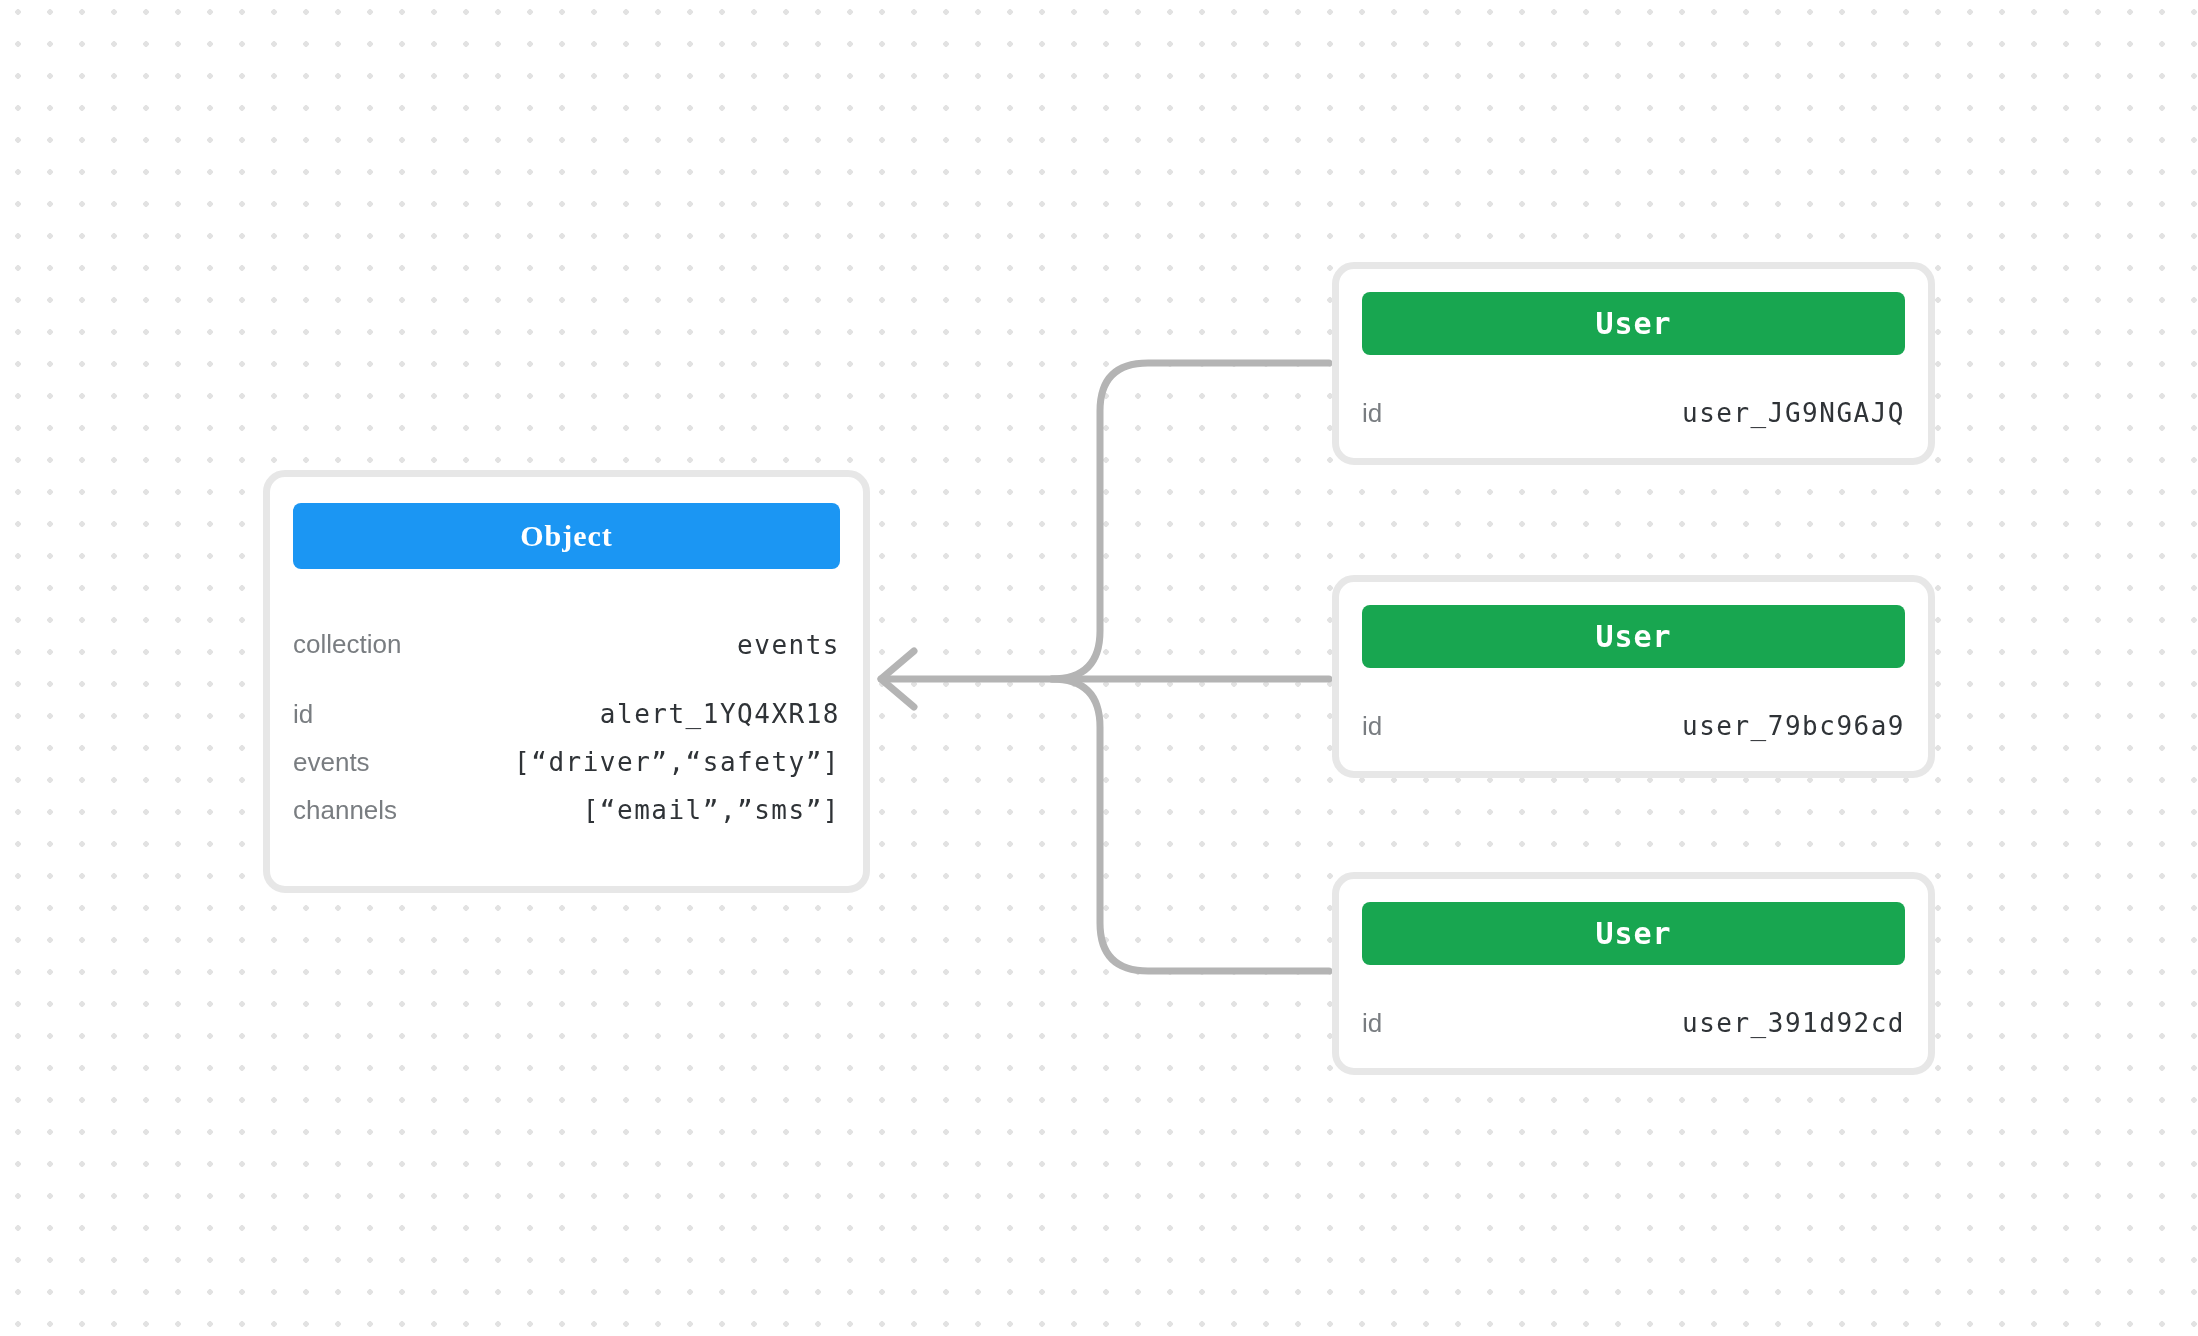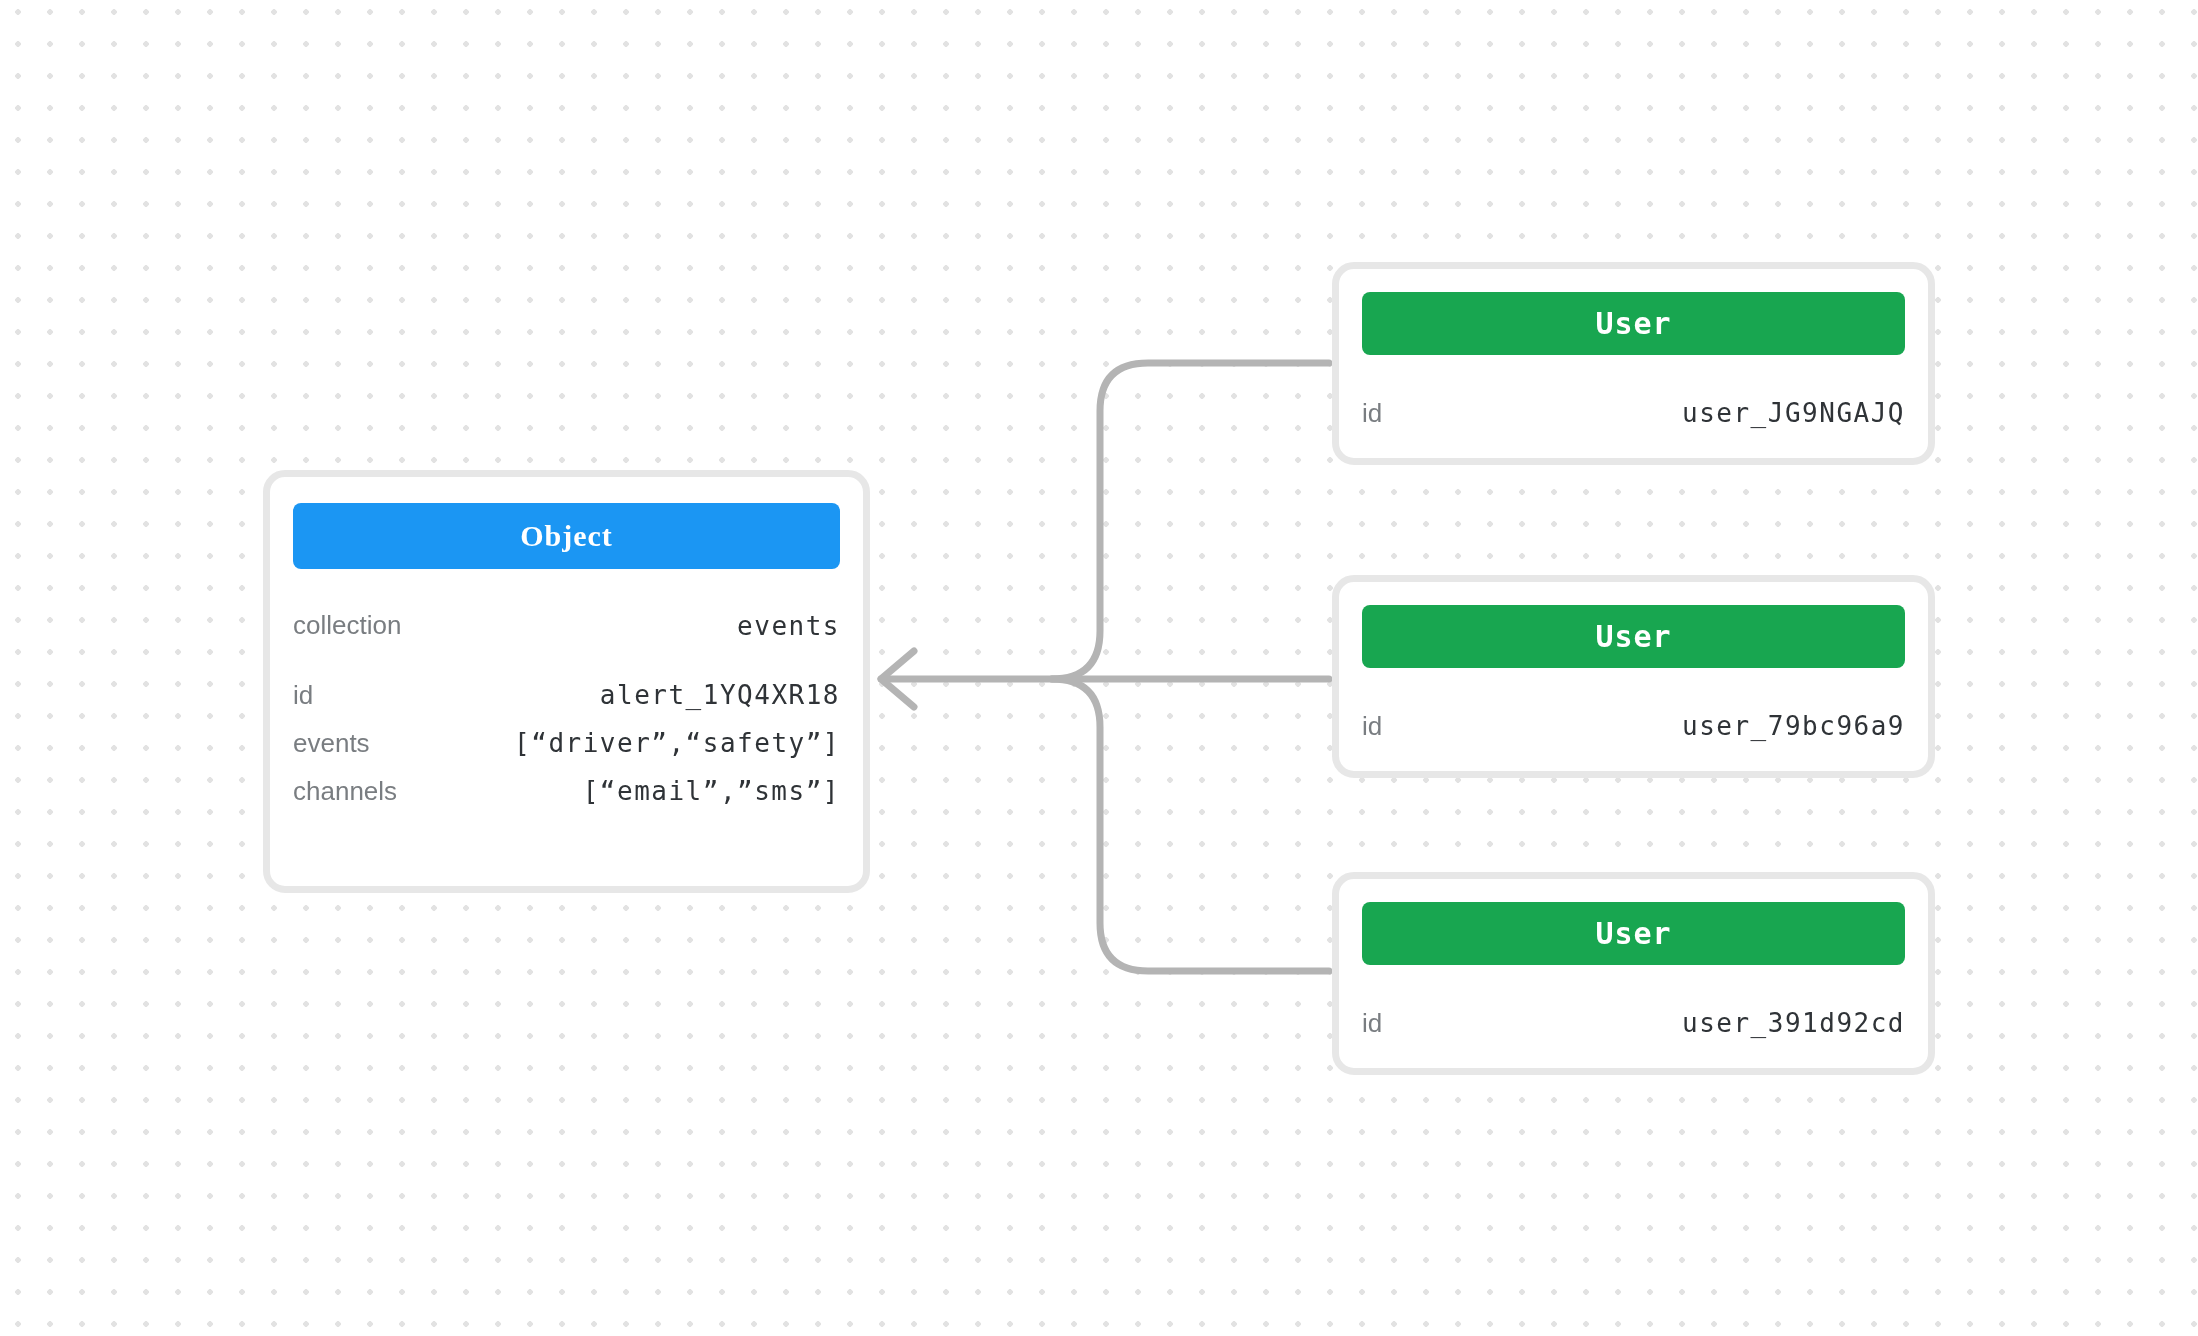--- a/index.html
+++ b/index.html
@@ -87,21 +87,21 @@
     height:63px;
     background:var(--user-header);
   }
   .row{
     display:flex;
     align-items:center;
     justify-content:space-between;
     height:48px;
     flex:0 0 auto;
   }
-  .row-collection{ margin-top:33px; height:47px; }
+  .row-collection{ margin-top:52px; height:47px; }
   .row-first{ margin-top:22px; }
   .user-card .row-id{ margin-top:34px; }
   .lbl{
     font-family:"Liberation Sans", sans-serif;
     font-size:26px;
     color:var(--label-text);
   }
   .val{
     font-family:"DejaVu Sans Mono", monospace;
     font-weight:400;

